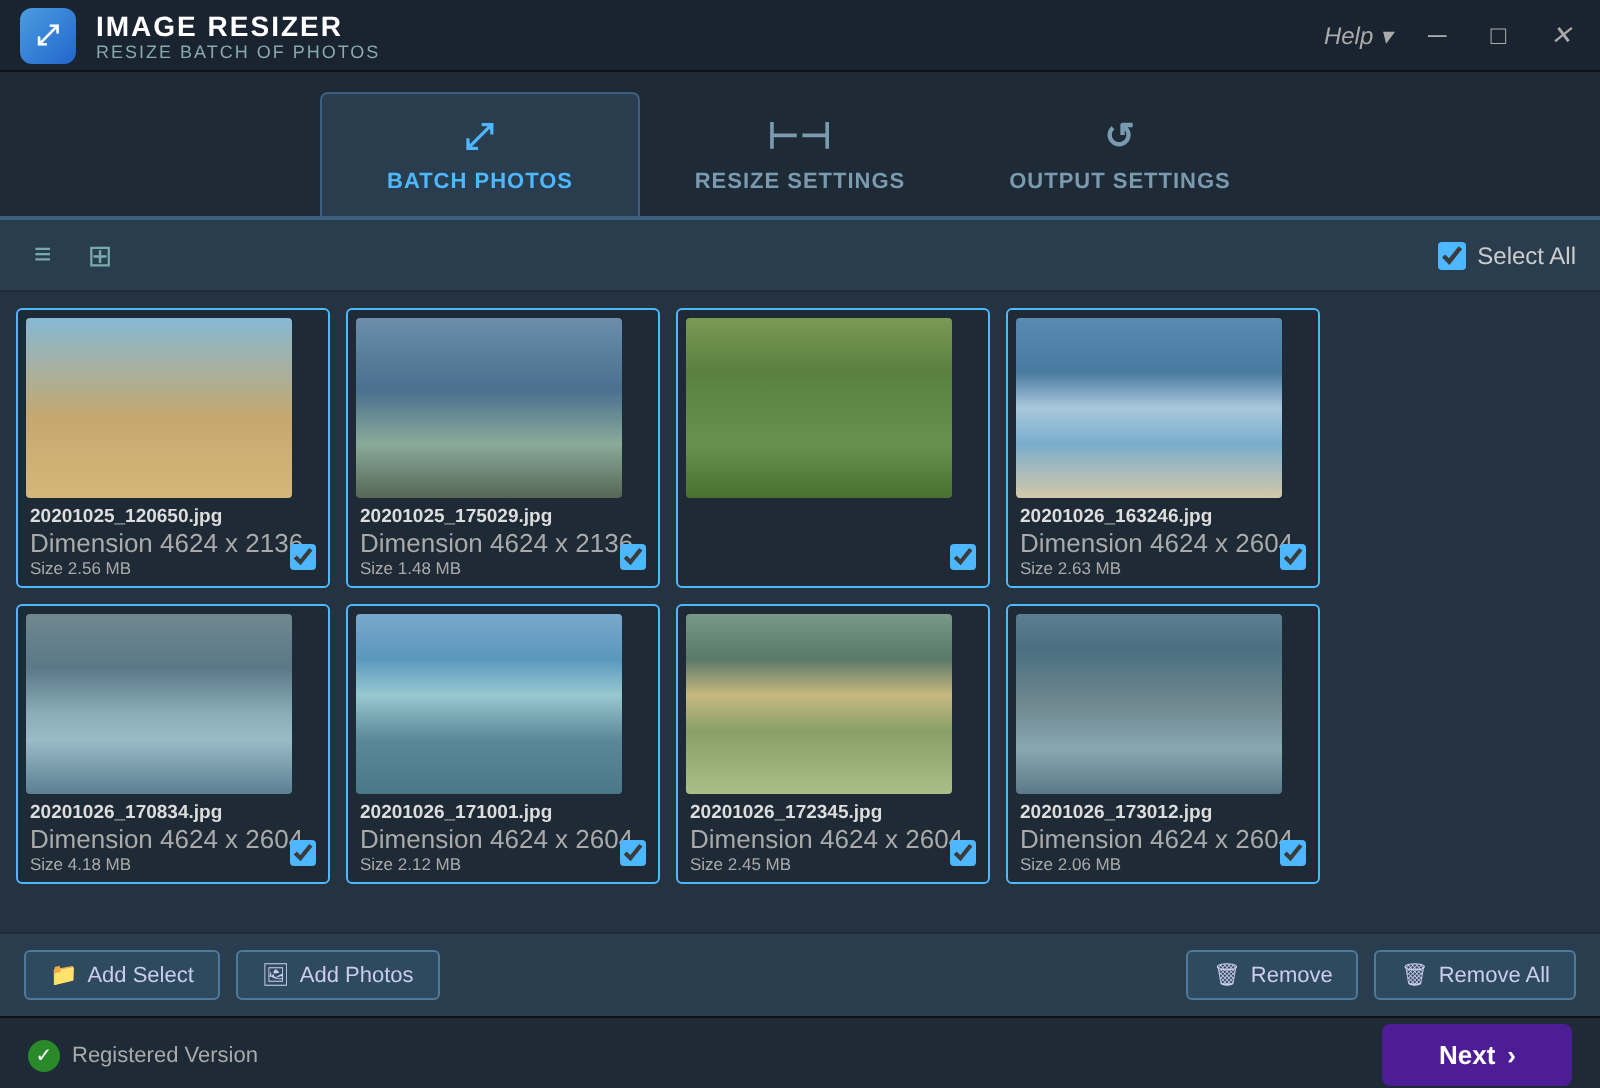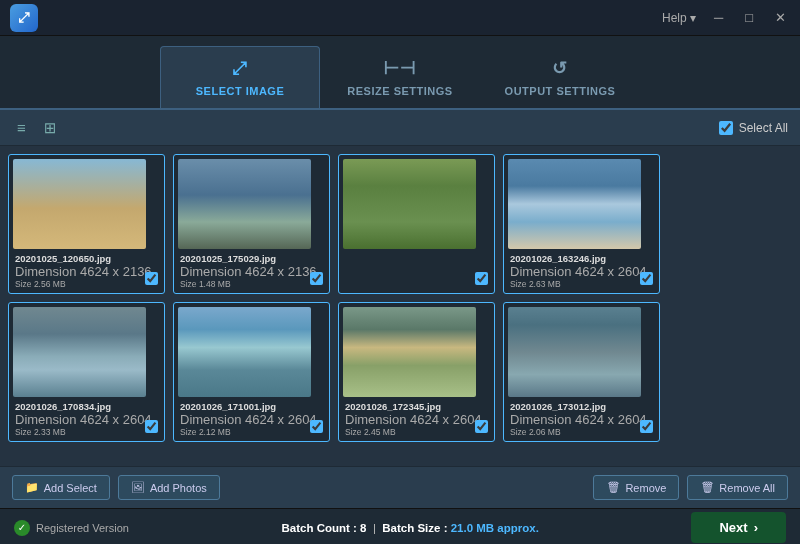--- a/index.html
+++ b/index.html
@@ -51,20 +51,21 @@
     }
     .app-subtitle {
       font-size: 9px;
       color: #8aa;
       letter-spacing: 1px;
     }
     .title-bar-right {
       display: flex;
       align-items: center;
       gap: 14px;
+      font-style: italic;
     }
     .help-menu {
       color: #aaa;
       font-size: 12px;
       cursor: pointer;
     }
     .win-btn {
       color: #aaa;
       font-size: 13px;
       cursor: pointer;
@@ -292,21 +293,21 @@
       color: #bbb;
     }
     .status-center strong {
       color: #fff;
     }
     .status-center .highlight {
       color: #4db8ff;
       font-weight: bold;
     }
     .btn-next {
-      background: #14532d;
+      background: #4c1d95;
       color: #fff;
       border: none;
       font-size: 13px;
       font-weight: bold;
       padding: 8px 28px;
       border-radius: 4px;
       cursor: pointer;
       display: flex;
       align-items: center;
       gap: 6px;
@@ -321,33 +322,37 @@
     .thumb-6 { background: linear-gradient(180deg, #7aa8cc 0%, #5a98bc 25%, #98c8d0 45%, #5a8898 70%, #4a7888 100%); }
     .thumb-7 { background: linear-gradient(180deg, #7a9888 0%, #5a7868 25%, #c8b880 45%, #88a068 65%, #a8c088 100%); }
     .thumb-8 { background: linear-gradient(180deg, #5a8090 0%, #4a7080 20%, #708890 50%, #88a8b0 75%, #5a7888 100%); }
   </style>
 </head>
 <body>
 
 <div class="title-bar">
   <div class="title-bar-left">
     <div class="app-icon">⤢</div>
+    <div class="app-title-group">
+      <span class="app-title">IMAGE RESIZER</span>
+      <span class="app-subtitle">RESIZE BATCH OF PHOTOS</span>
+    </div>
   </div>
   <div class="title-bar-right">
     <span class="help-menu">Help ▾</span>
     <span class="win-btn">─</span>
     <span class="win-btn">□</span>
     <span class="win-btn close">✕</span>
   </div>
 </div>
 
 <div class="tabs-area">
   <div class="tab active">
     <span class="tab-icon">⤢</span>
-    <span>SELECT IMAGE</span>
+    <span>BATCH PHOTOS</span>
   </div>
   <div class="tab">
     <span class="tab-icon">⊢⊣</span>
     <span>RESIZE SETTINGS</span>
   </div>
   <div class="tab">
     <span class="tab-icon">↺</span>
     <span>OUTPUT SETTINGS</span>
   </div>
 </div>
@@ -395,21 +400,21 @@
           <div class="photo-dim">Dimension 4624 x 2604</div>
           <div class="photo-size">Size 2.63 MB</div>
         </div>
         <input type="checkbox" class="photo-check" checked="" style="">
       </div>
       <div class="photo-card selected">
         <div class="photo-thumb thumb-5"></div>
         <div class="photo-info">
           <div class="photo-name">20201026_170834.jpg</div>
           <div class="photo-dim">Dimension 4624 x 2604</div>
-          <div class="photo-size">Size 2.33 MB</div>
+          <div class="photo-size">Size 4.18 MB</div>
         </div>
         <input type="checkbox" class="photo-check" checked="" style="">
       </div>
       <div class="photo-card selected">
         <div class="photo-thumb thumb-6"></div>
         <div class="photo-info">
           <div class="photo-name">20201026_171001.jpg</div>
           <div class="photo-dim">Dimension 4624 x 2604</div>
           <div class="photo-size">Size 2.12 MB</div>
         </div>
@@ -457,22 +462,17 @@
       </button>
     </div>
   </div>
 </div>
 
 <div class="status-bar">
   <div class="status-left">
     <div class="reg-dot">✓</div>
     <span>Registered Version</span>
   </div>
-  <div class="status-center">
-    <strong>Batch Count : <span id="batch-count">8</span></strong>
-    &nbsp;|&nbsp;
-    <strong>Batch Size : <span class="highlight" id="batch-size">21.0 MB approx.</span></strong>
-  </div>
   <button class="btn-next">
     <span>Next</span>
     <span>›</span>
   </button>
 </div>
 
 </body></html>

